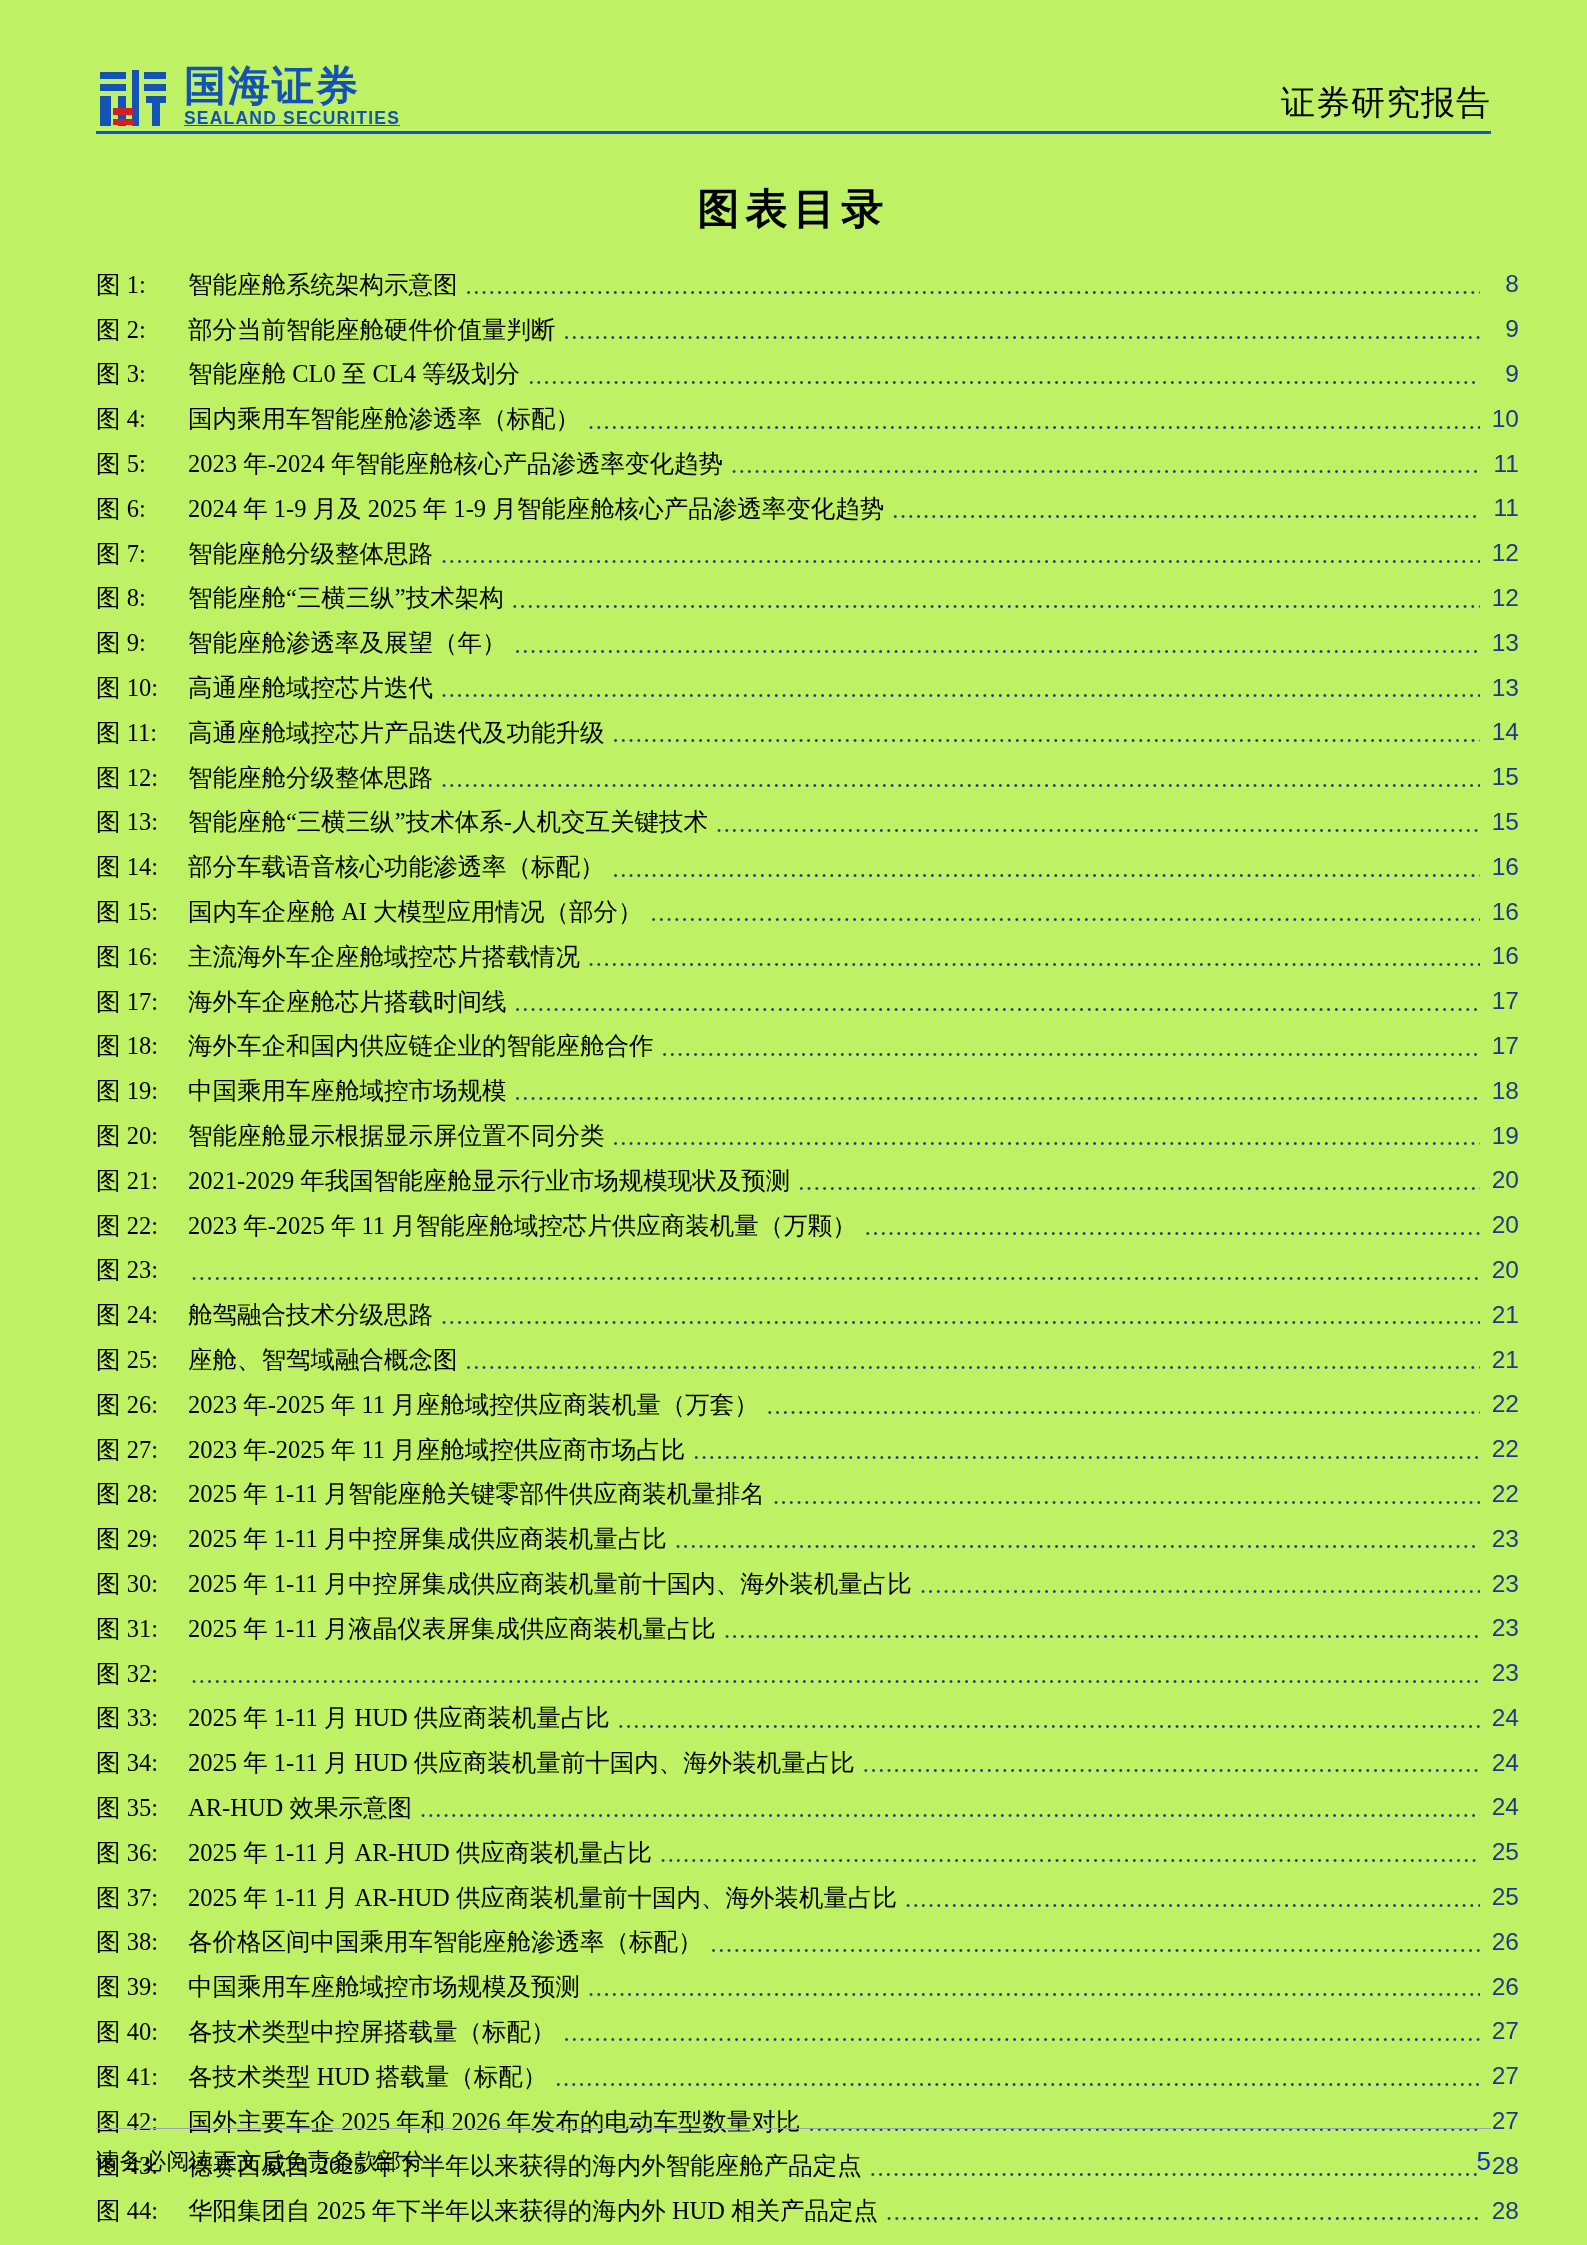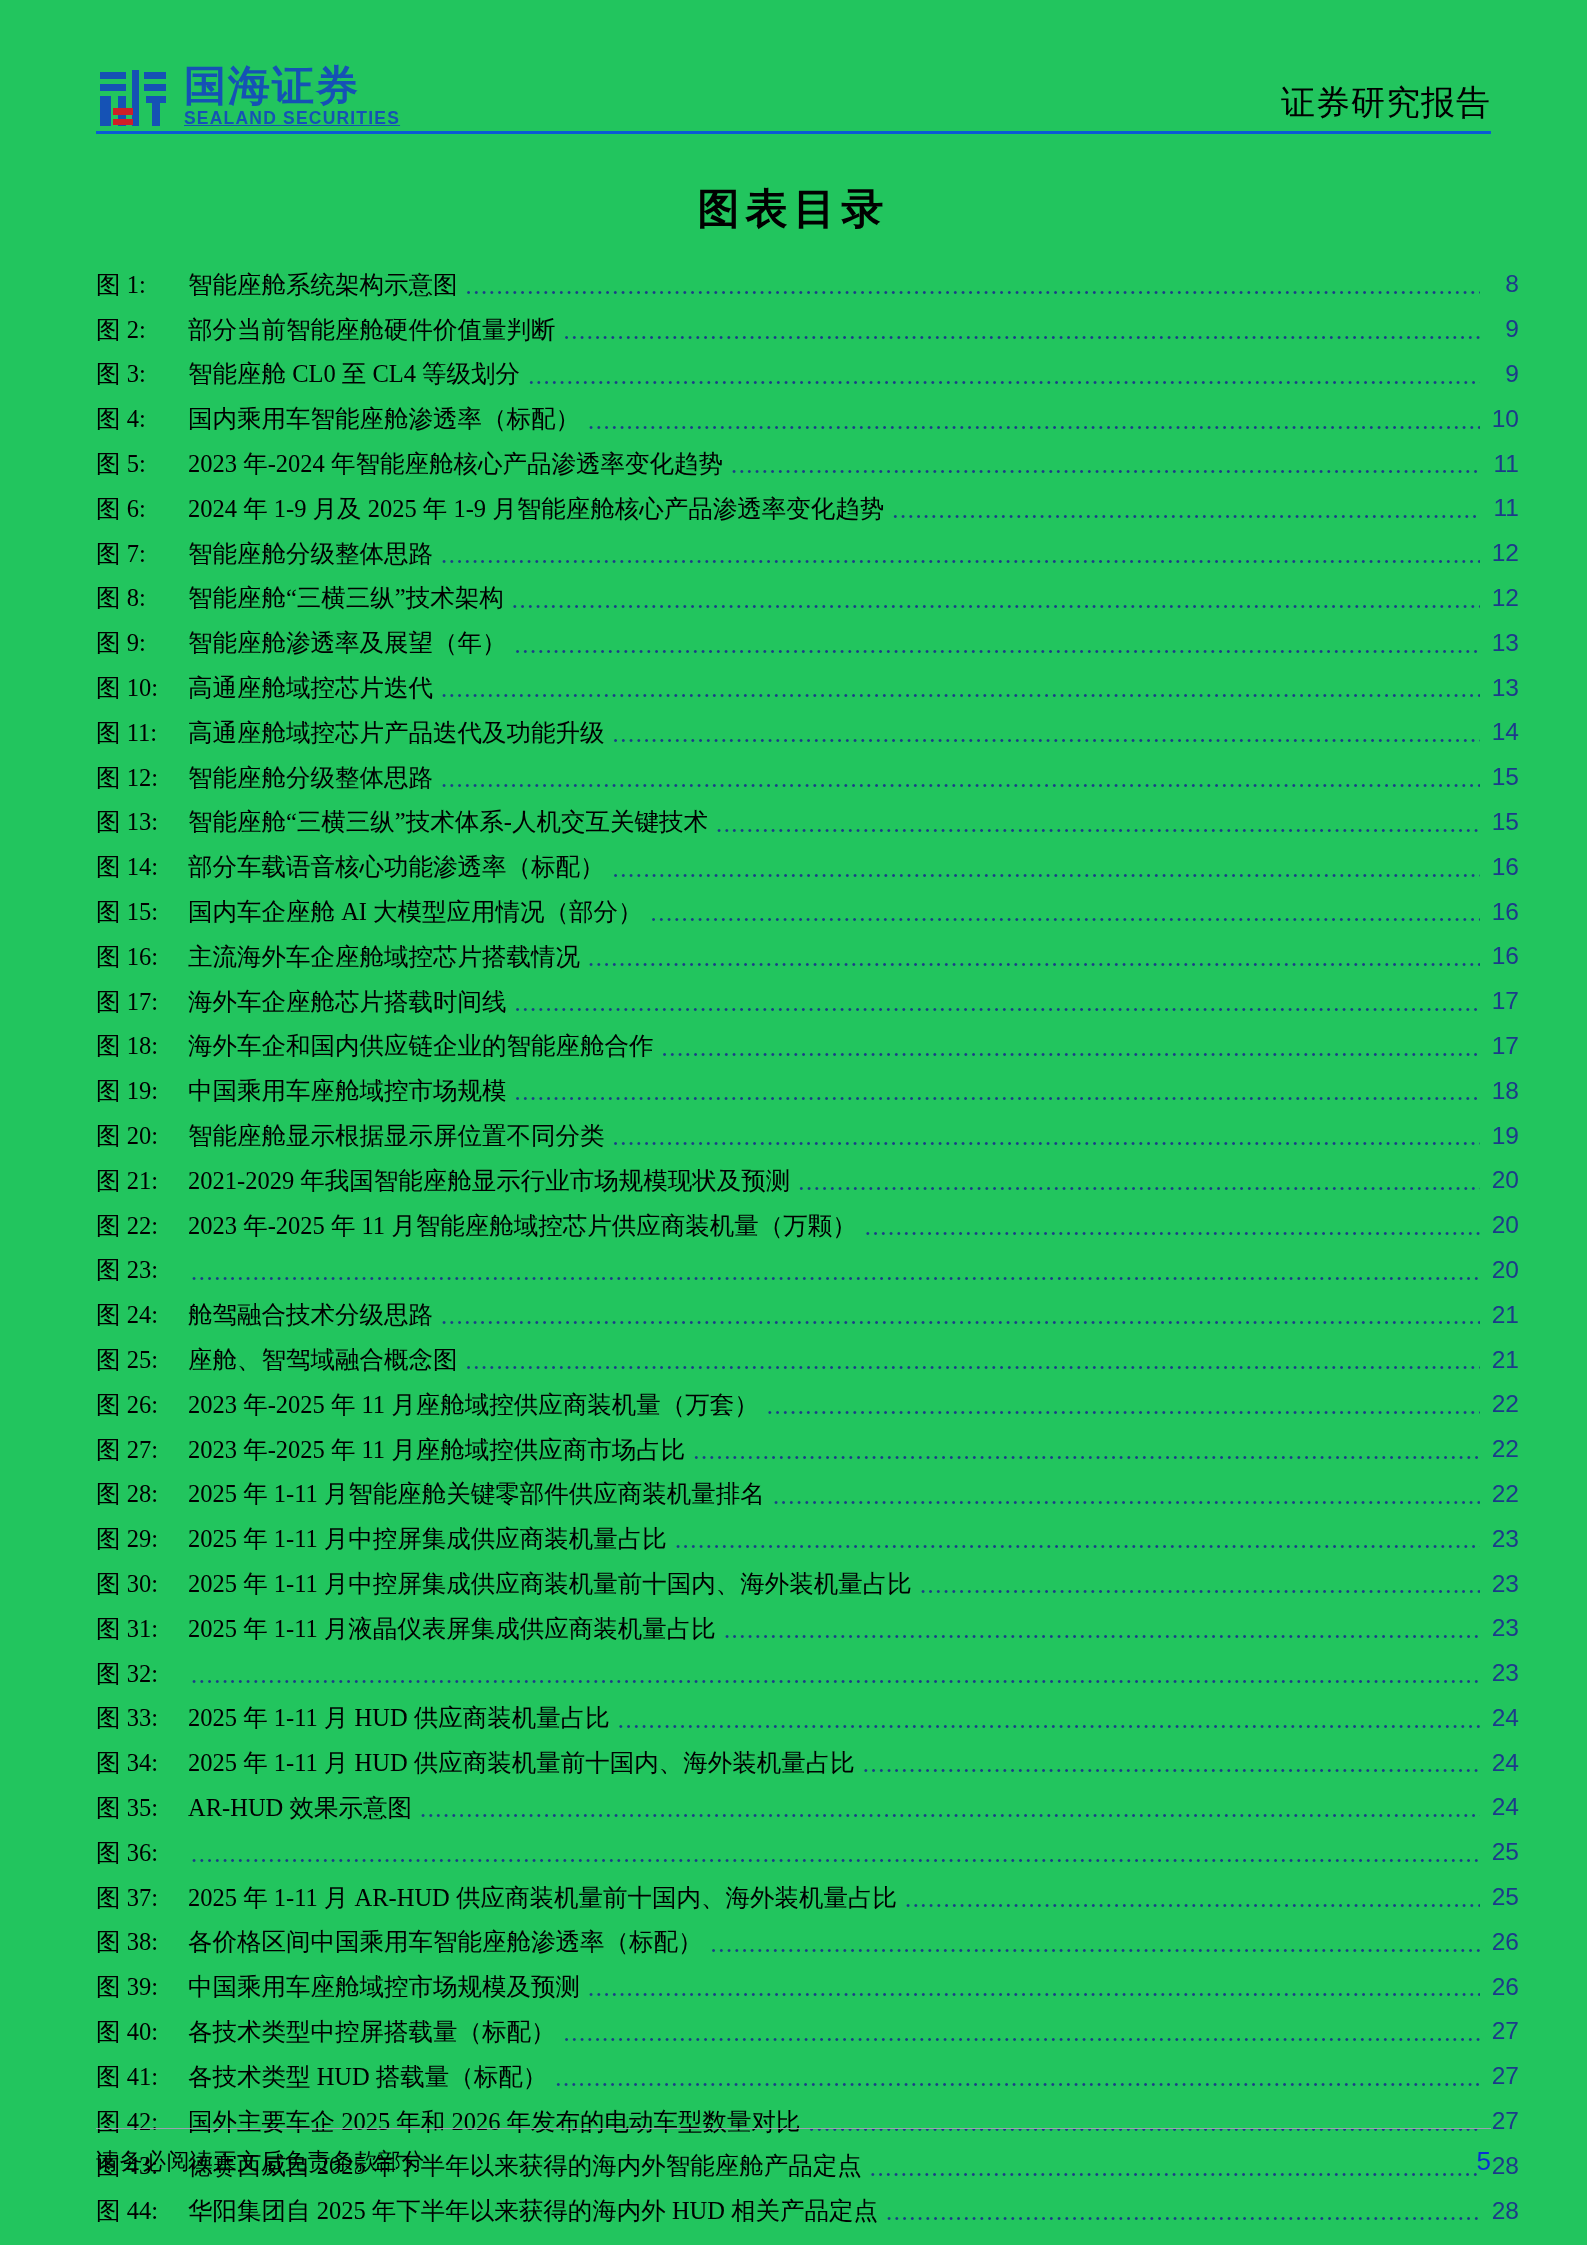--- a/index.html
+++ b/index.html
@@ -8,21 +8,21 @@
     background: #ffffff;
   }
   body {
     font-family: "Liberation Serif", "DejaVu Serif", serif;
     color: #000000;
   }
   .page {
     position: relative;
     width: 1587px;
     height: 2245px;
-    background: #22c55e;
+    background: #bef264;
     box-sizing: border-box;
     overflow: hidden;
   }
 
   
   .header {
     position: absolute;
     left: 96px;
     top: 40px;
     right: 96px;
@@ -424,20 +424,21 @@
         <span class="pg">24</span>
       </div>
       <div class="toc-row">
         <span class="fig-no">图 35:</span>
         <span class="fig-label">AR-HUD 效果示意图</span>
         <span class="leader"></span>
         <span class="pg">24</span>
       </div>
       <div class="toc-row">
         <span class="fig-no">图 36:</span>
+        <span class="fig-label">2025 年 1-11 月 AR-HUD 供应商装机量占比</span>
         <span class="leader"></span>
         <span class="pg">25</span>
       </div>
       <div class="toc-row">
         <span class="fig-no">图 37:</span>
         <span class="fig-label">2025 年 1-11 月 AR-HUD 供应商装机量前十国内、海外装机量占比</span>
         <span class="leader"></span>
         <span class="pg">25</span>
       </div>
       <div class="toc-row">

